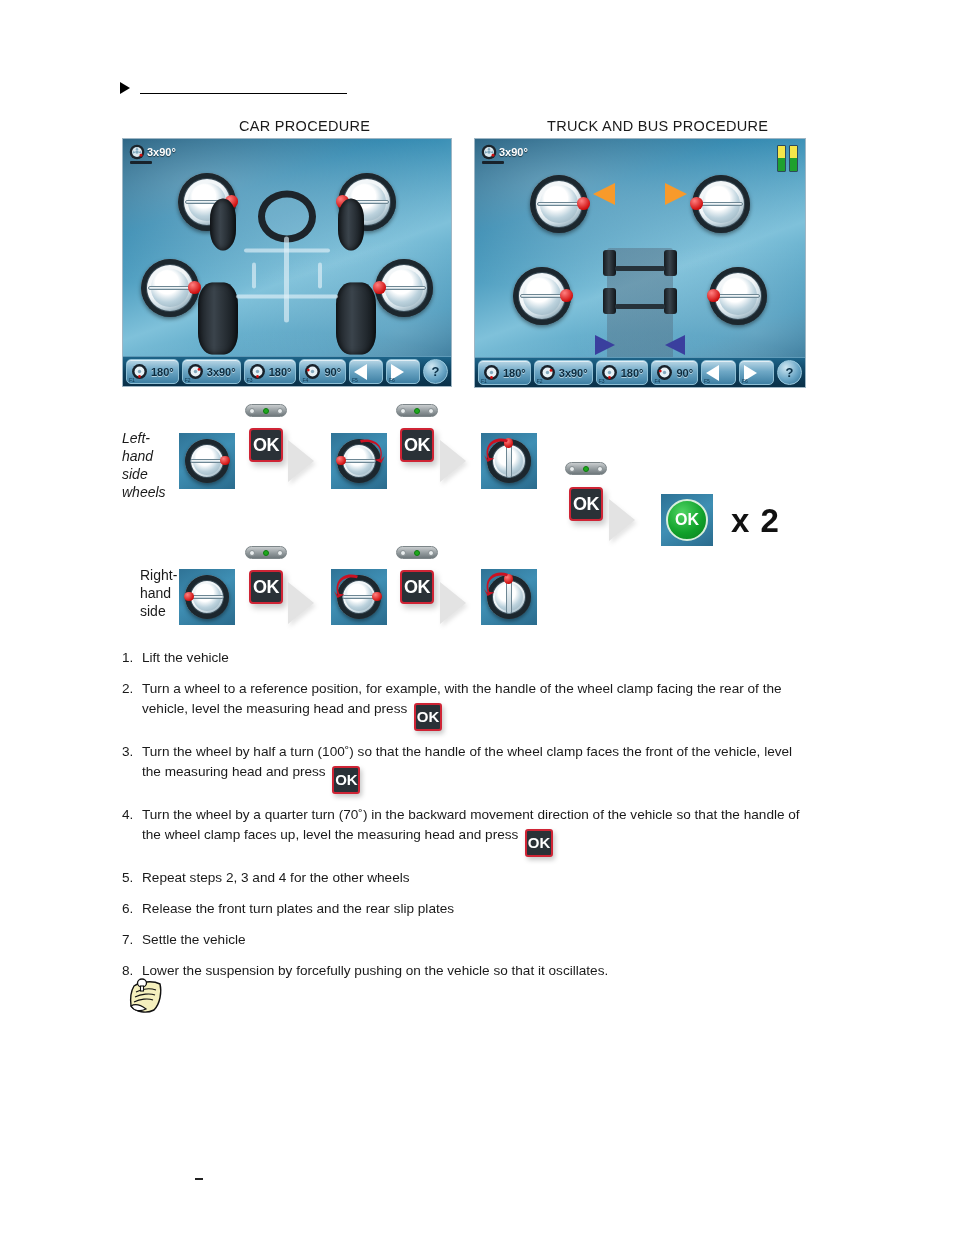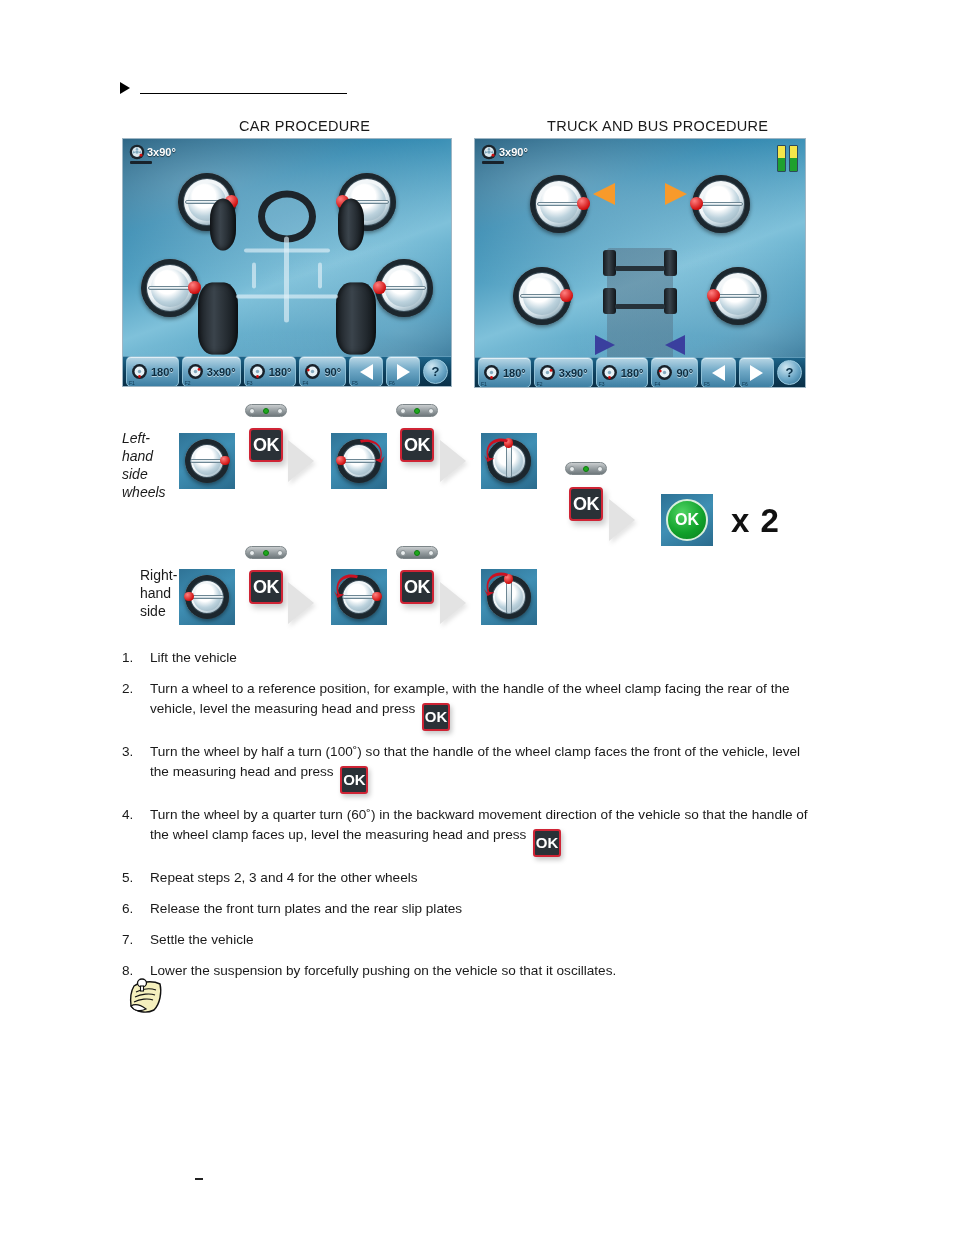--- a/index.html
+++ b/index.html
@@ -169,25 +169,25 @@
   
   .toolbar {
     position: absolute; left: 0; right: 0; bottom: 0;
     height: 30px;
     background: linear-gradient(#1d6489,#0d3f5c 55%,#0a3048);
     border-top: 1px solid #5f9ab8;
     display: flex; align-items: center;
     padding: 0 3px; gap: 3px;
   }
   .tbtn {
-    height: 31px;
+    height: 25px;
     border-radius: 5px;
     background: linear-gradient(#b9d7e6,#6fa8c6 45%,#3d7fa3);
     border: 1px solid #8fc0d6;
-    display: flex; align-items: center; justify-content: center;
+    display: flex; align-items: center; 
     gap: 3px;
     padding: 0 4px;
     position: relative;
     box-shadow: inset 0 1px 0 rgba(255,255,255,.6);
   }
   .tbtn .lbl {
     font-size: 11px; font-weight: bold; color: #0c2c3f;
     text-shadow: 0 1px 0 rgba(255,255,255,.55);
     white-space: nowrap;
   }
@@ -298,21 +298,21 @@
     left: 122px; top: 648px;
     width: 690px;
   }
   .step {
     display: flex;
     font-size: 13.6px;
     line-height: 20px;
     margin-bottom: 11px;
   }
   .step .num { width: 20px; flex: 0 0 20px; }
-  .step .txt { flex: 1 1 auto; margin-left: 8px; }
+  .step .txt { flex: 1 1 auto; }
   .inline-ok {
     display: inline-block;
     width: 28px; height: 28px;
     vertical-align: -9px;
     background: #2a3137;
     border: 2px solid #cf2435;
     border-radius: 3px;
     color: #fff; font-size: 15px; font-weight: bold;
     line-height: 24px; text-align: center;
     box-shadow: 2px 3px 5px rgba(0,0,0,.22);
@@ -680,21 +680,21 @@
   <div class="step">
     <div class="num">2.</div>
     <div class="txt"><span>Turn a wheel to a reference position, for example, with the handle of the wheel clamp facing the rear of the vehicle, level the measuring head and press </span><span class="inline-ok">OK</span></div>
   </div>
   <div class="step">
     <div class="num">3.</div>
     <div class="txt"><span>Turn the wheel by half a turn (100˚) so that the handle of the wheel clamp faces the front of the vehicle, level the measuring head and press </span><span class="inline-ok">OK</span></div>
   </div>
   <div class="step">
     <div class="num">4.</div>
-    <div class="txt"><span>Turn the wheel by a quarter turn (60˚) in the backward movement direction of the vehicle so that the handle of the wheel clamp faces up, level the measuring head and press </span><span class="inline-ok">OK</span></div>
+    <div class="txt"><span>Turn the wheel by a quarter turn (70˚) in the backward movement direction of the vehicle so that the handle of the wheel clamp faces up, level the measuring head and press </span><span class="inline-ok">OK</span></div>
   </div>
   <div class="step">
     <div class="num">5.</div>
     <div class="txt">Repeat steps 2, 3 and 4 for the other wheels</div>
   </div>
   <div class="step">
     <div class="num">6.</div>
     <div class="txt">Release the front turn plates and the rear slip plates</div>
   </div>
   <div class="step">

